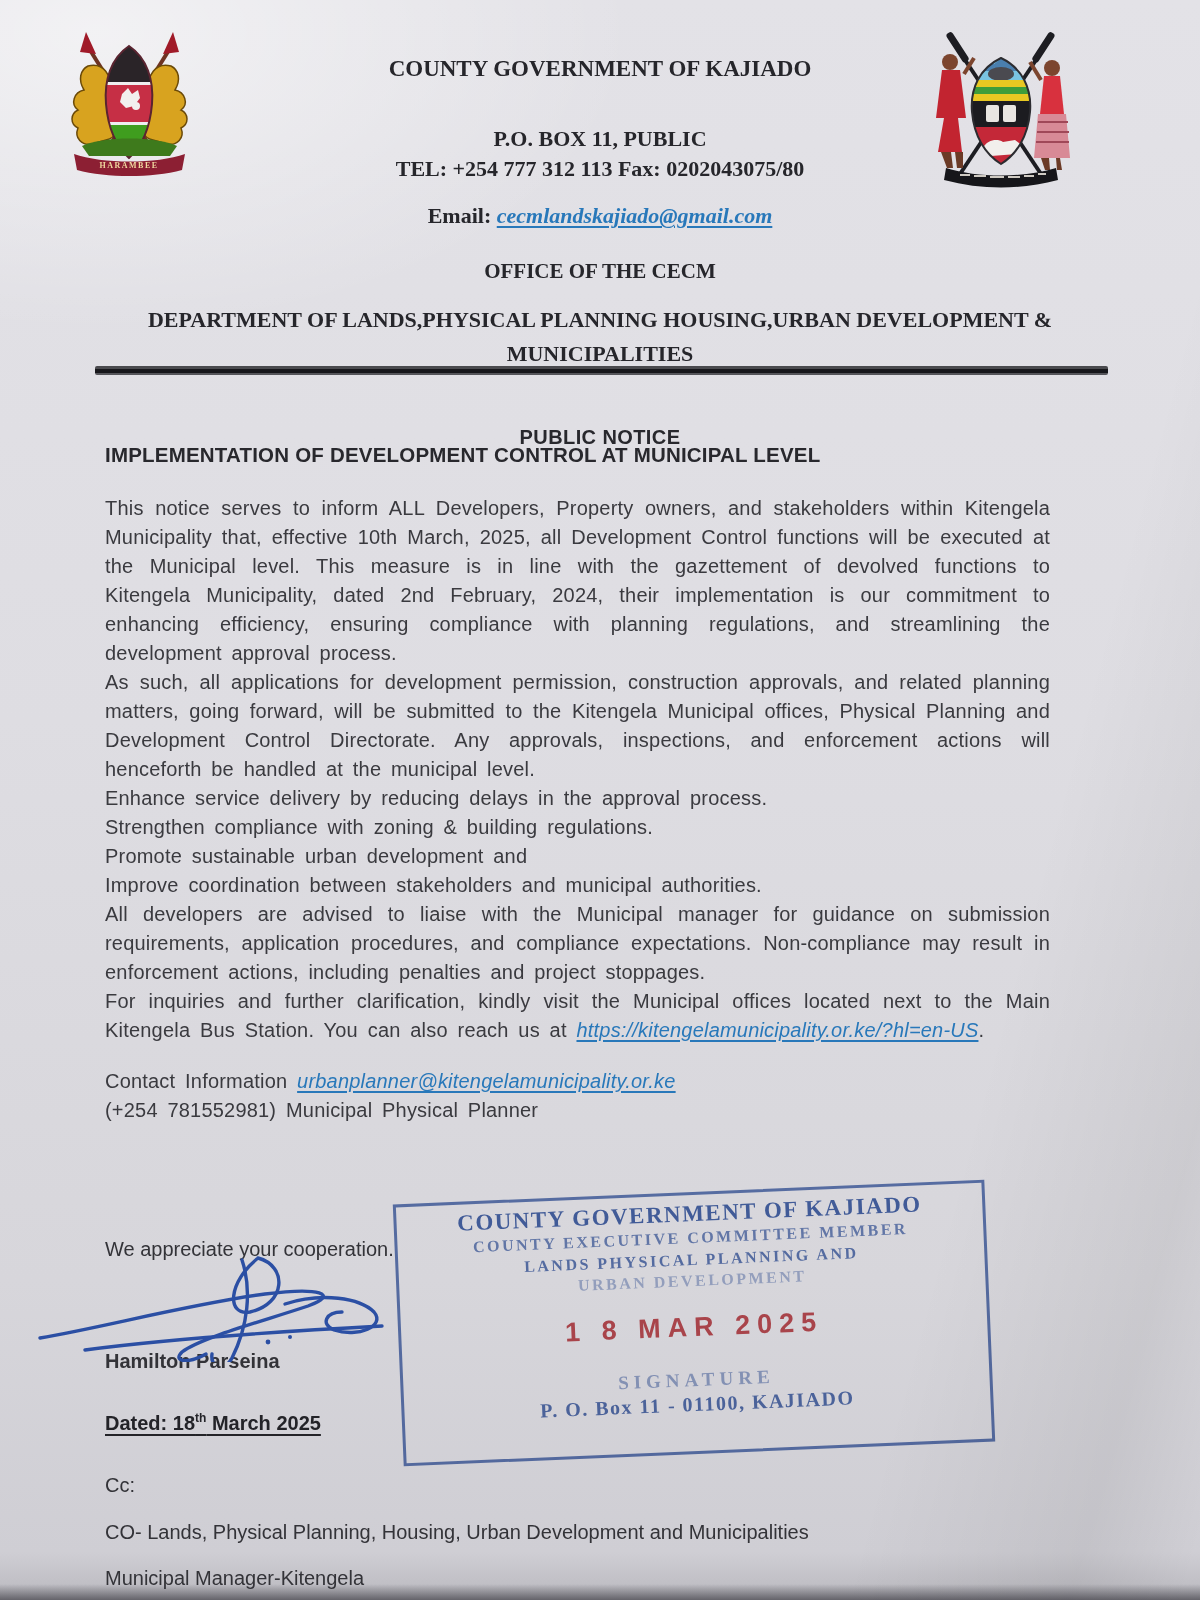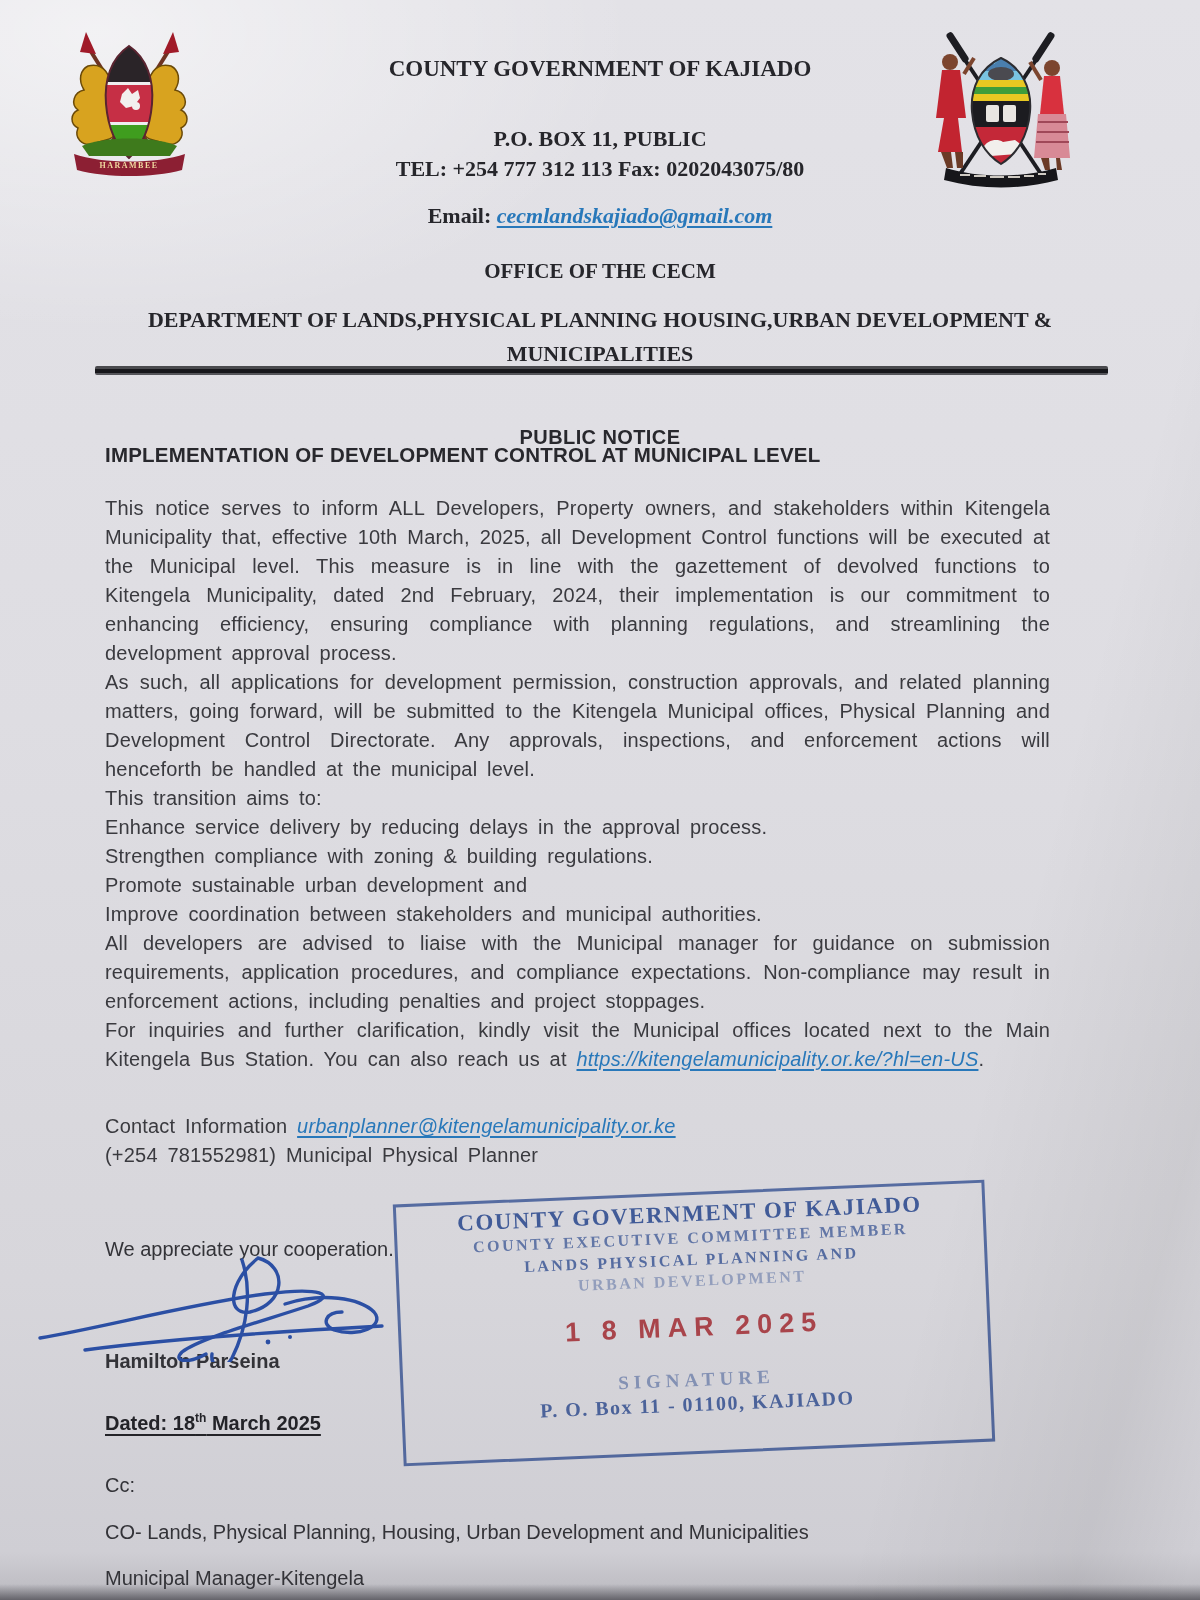--- a/index.html
+++ b/index.html
@@ -140,29 +140,28 @@
   <div class="abs ctr serif hdr" style="top:259px; font-size:21px;">OFFICE OF THE CECM</div>
 
   <div class="rule"></div>
 
   <div class="abs ctr" style="top:398px; font-size:20px; font-weight:bold; color:#28282d; letter-spacing:.4px;margin-top:28px;">PUBLIC NOTICE</div>
   <div class="abs" style="top:443px; left:105px; font-size:20.5px; font-weight:bold; color:#28282d; letter-spacing:.2px;">IMPLEMENTATION OF DEVELOPMENT CONTROL AT MUNICIPAL LEVEL</div>
 
   <div class="body-text">
     <p>This notice serves to inform ALL Developers, Property owners, and stakeholders within Kitengela Municipality that, effective 10th March, 2025, all Development Control functions will be executed at the Municipal level. This measure is in line with the gazettement of devolved functions to Kitengela Municipality, dated 2nd February, 2024, their implementation is our commitment to enhancing efficiency, ensuring compliance with planning regulations, and streamlining the development approval process.</p>
     <p>As such, all applications for development permission, construction approvals, and related planning matters, going forward, will be submitted to the Kitengela Municipal offices, Physical Planning and Development Control Directorate. Any approvals, inspections, and enforcement actions will henceforth be handled at the municipal level.</p>
-    <div>This transition aims to:</div>
     <div>Enhance service delivery by reducing delays in the approval process.</div>
     <div>Strengthen compliance with zoning &amp; building regulations.</div>
     <div>Promote sustainable urban development and</div>
     <div>Improve coordination between stakeholders and municipal authorities.</div>
     <p>All developers are advised to liaise with the Municipal manager for guidance on submission requirements, application procedures, and compliance expectations. Non-compliance  may result in enforcement actions, including penalties and project stoppages.</p>
     <p><span>For inquiries and further clarification, kindly visit the Municipal offices located next to the Main Kitengela Bus Station. You can also reach us at</span>
       <span class="link nowrap">https://kitengelamunicipality.or.ke/?hl=en-US</span><span>.</span></p>
-    <div style="margin-top:38px;">
+    <div style="margin-top:22px;">
       <span>Contact Information</span>
       <span class="link">urbanplanner@kitengelamunicipality.or.ke</span>
     </div>
     <div>(+254 781552981) Municipal Physical Planner</div>
   </div>
 
   <div class="closing-line" style="top:1238px; z-index:2;">We appreciate your cooperation.</div>
 
   <svg class="abs" style="left:30px; top:1242px; z-index:3;" width="380" height="120" viewBox="0 0 380 120">
     <g fill="none" stroke="#2b4fa4" stroke-width="3.4" stroke-linecap="round">

